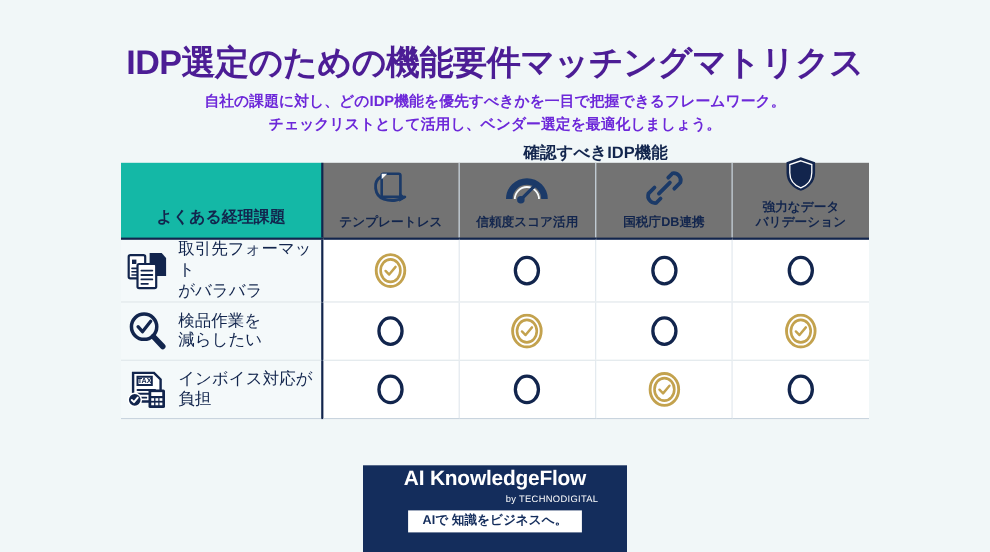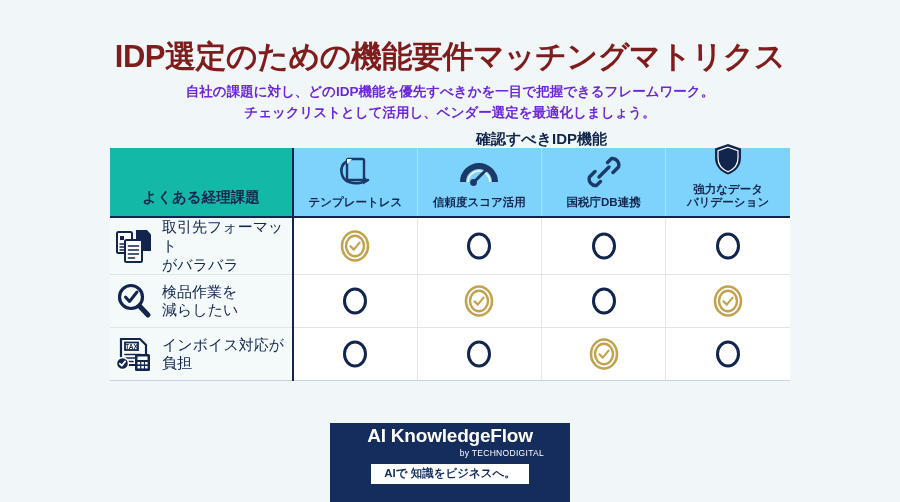--- a/index.html
+++ b/index.html
@@ -20,21 +20,21 @@
   
   .page-title {
     position: absolute;
     top: 36px;
     left: 0;
     width: 900px;
     text-align: center;
     font-size: 31px;
     font-weight: bold;
     letter-spacing: -0.5px;
-    color: #7f1d1d;
+    color: #4c1d95;
     white-space: nowrap;
   }
 
   .subtitle {
     position: absolute;
     top: 82px;
     left: 0;
     width: 900px;
     text-align: center;
     font-size: 13.5px;
@@ -84,21 +84,21 @@
     text-align: center;
     font-size: 14.5px;
     font-weight: bold;
     color: #12254d;
     padding-bottom: 9px;
     background: #14b8a6;
   }
 
   thead th.feat-head {
     border-left: 1px solid #c9d4de;
-    background: #7dd3fc;
+    background: #737373;
   }
   thead th.feat-head.first { border-left: 2px solid #12254d; }
 
   .feat-inner {
     display: flex;
     flex-direction: column;
     align-items: center;
     justify-content: flex-end;
     gap: 3px;
     height: 62px;

